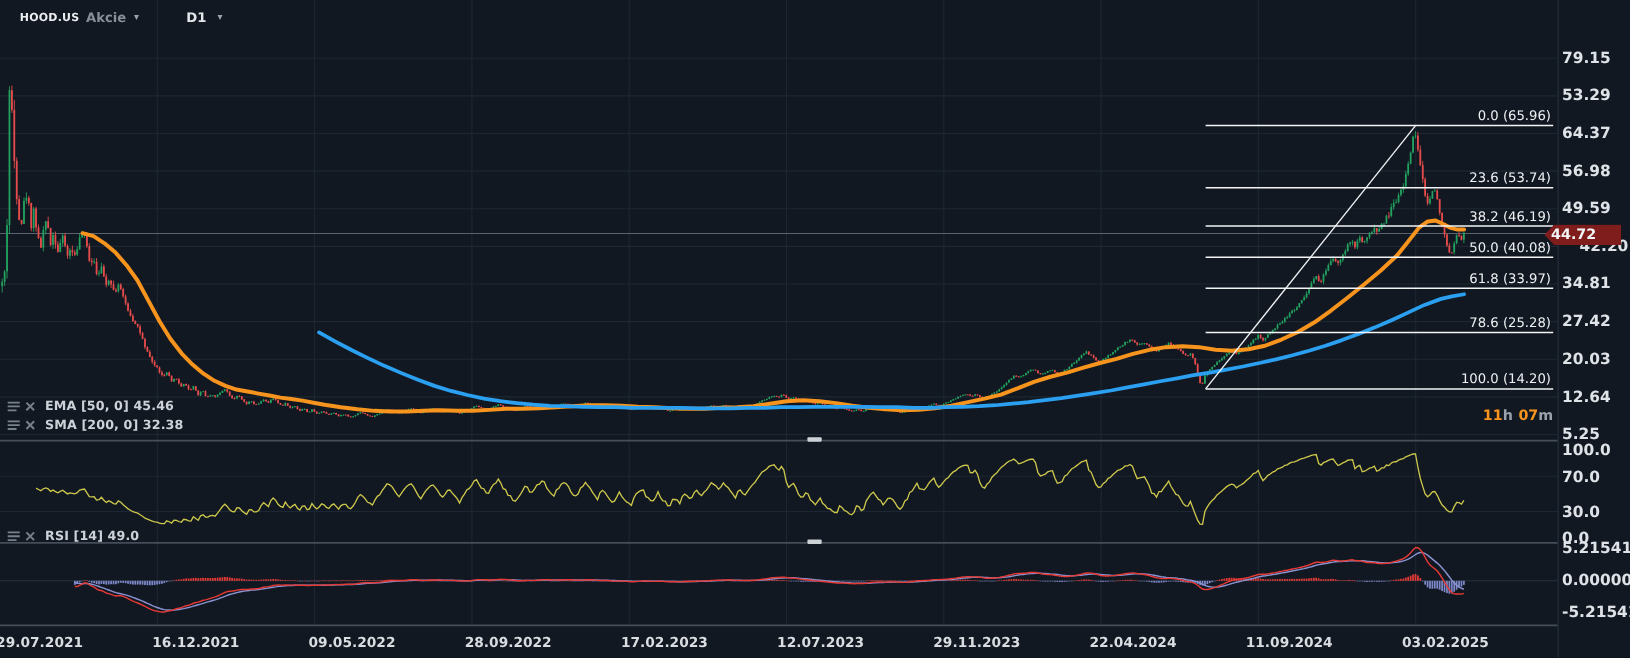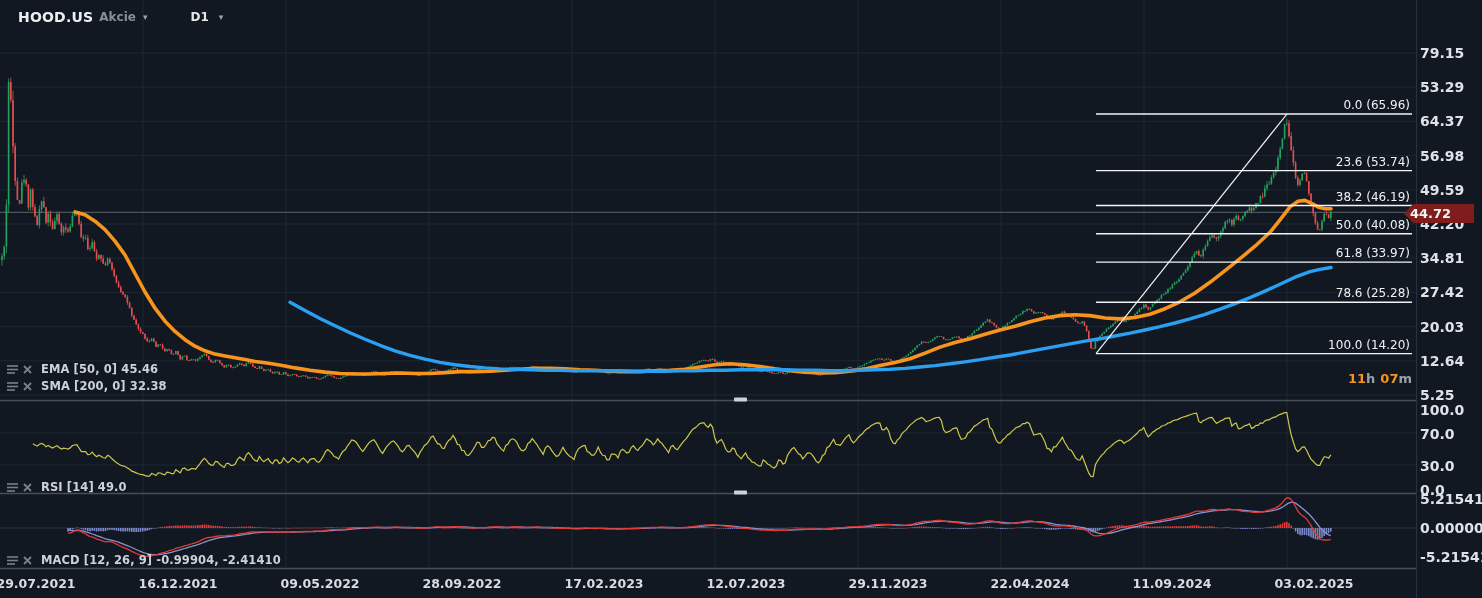--- a/index.html
+++ b/index.html
@@ -4,21 +4,21 @@
 <style>
   html,body{margin:0;padding:0;background:#0c1117;}
   .app{
     position:relative;width:1482px;height:598px;overflow:hidden;
     background:#121821;
     font-family:"DejaVu Sans","Liberation Sans",sans-serif;
     -webkit-user-select:none;user-select:none;
   }
   #chart-svg{position:absolute;left:0;top:0;z-index:1;display:block;}
   .header{position:absolute;left:18px;top:9px;z-index:3;display:flex;align-items:center;white-space:nowrap;}
-  .sym{font-size:14px;font-weight:700;color:#eceff1;letter-spacing:.2px;}
+  .sym{font-size:10px;font-weight:700;color:#eceff1;letter-spacing:.2px;}
   .mkt{font-size:12px;font-weight:700;color:#868e97;margin-left:6px;}
   .caret{font-size:9px;color:#9aa2aa;margin-left:7px;cursor:pointer;}
   .tf{margin-left:43px;font-size:12px;font-weight:700;color:#e4e7ea;cursor:pointer;display:flex;align-items:center;}
   .tf .caret{margin-left:10px;}
   .legend{position:absolute;left:6px;z-index:3;display:flex;align-items:center;height:14px;white-space:nowrap;}
   .legend .licon{width:13px;height:11px;margin-right:3px;cursor:pointer;display:inline-flex;align-items:center;}
   .legend .ltext{font-size:11.5px;font-weight:600;color:#cdd2d8;margin-left:3px;letter-spacing:.1px;}
   .countdown{position:absolute;top:371px;right:70px;z-index:3;font-size:13px;font-weight:700;white-space:nowrap;}
   .cd-num{color:#f7941e;}
   .cd-unit{color:#99a1a9;}
@@ -1362,54 +1362,34 @@
       <svg width="11" height="11" viewBox="0 0 11 11">
           <g stroke="#78818b" stroke-width="1.8">
             <line x1="2" y1="2" x2="9" y2="9"></line>
             <line x1="9" y1="2" x2="2" y2="9"></line>
           </g>
         </svg>
     </span>
     <span class="ltext">RSI [14] 49.0</span>
   </div>
 
-  <div class="legend" style="top:553px;">
-    <span class="licon">
-      <svg width="13" height="11" viewBox="0 0 13 11">
-          <g stroke="#78818b" stroke-width="1.6">
-            <line x1="1" y1="2" x2="12" y2="2"></line>
-            <line x1="1" y1="5.5" x2="12" y2="5.5"></line>
-            <line x1="1" y1="9" x2="9" y2="9"></line>
-          </g>
-        </svg>
-    </span>
-    <span class="licon">
-      <svg width="11" height="11" viewBox="0 0 11 11">
-          <g stroke="#78818b" stroke-width="1.8">
-            <line x1="2" y1="2" x2="9" y2="9"></line>
-            <line x1="9" y1="2" x2="2" y2="9"></line>
-          </g>
-        </svg>
-    </span>
-    <span class="ltext">MACD [12, 26, 9] -0.99904, -2.41410</span>
-  </div>
 
   <div class="countdown"><span class="cd-num">11</span><span class="cd-unit">h</span><span class="cd-sp"></span><span class="cd-num">07</span><span class="cd-unit">m</span></div>
 
   <div class="badge">
     <span>44.72</span>
   </div>
 
   <div id="price-axis" class="axis-right">
       <div class="axis-label" style="top: 45px;">79.15</div>
       <div class="axis-label" style="top: 79px;">53.29</div>
       <div class="axis-label" style="top: 113px;">64.37</div>
       <div class="axis-label" style="top: 148px;">56.98</div>
       <div class="axis-label" style="top: 182px;">49.59</div>
-      <div class="axis-label" style="top: 216px;">42.20</div>
+      <div class="axis-label" style="top: 216px; margin-left: 16px;">42.20</div>
       <div class="axis-label" style="top: 250px;">34.81</div>
       <div class="axis-label" style="top: 284px;">27.42</div>
       <div class="axis-label" style="top: 319px;">20.03</div>
       <div class="axis-label" style="top: 353px;">12.64</div>
       <div class="axis-label" style="top: 387px;">5.25</div>
       <div class="axis-label" style="top: 402px;">100.0</div>
       <div class="axis-label" style="top: 426px;">70.0</div>
       <div class="axis-label" style="top: 458px;">30.0</div>
       <div class="axis-label" style="top: 482px;">0.0</div>
       <div class="axis-label" style="top: 491px;">5.21541</div>

